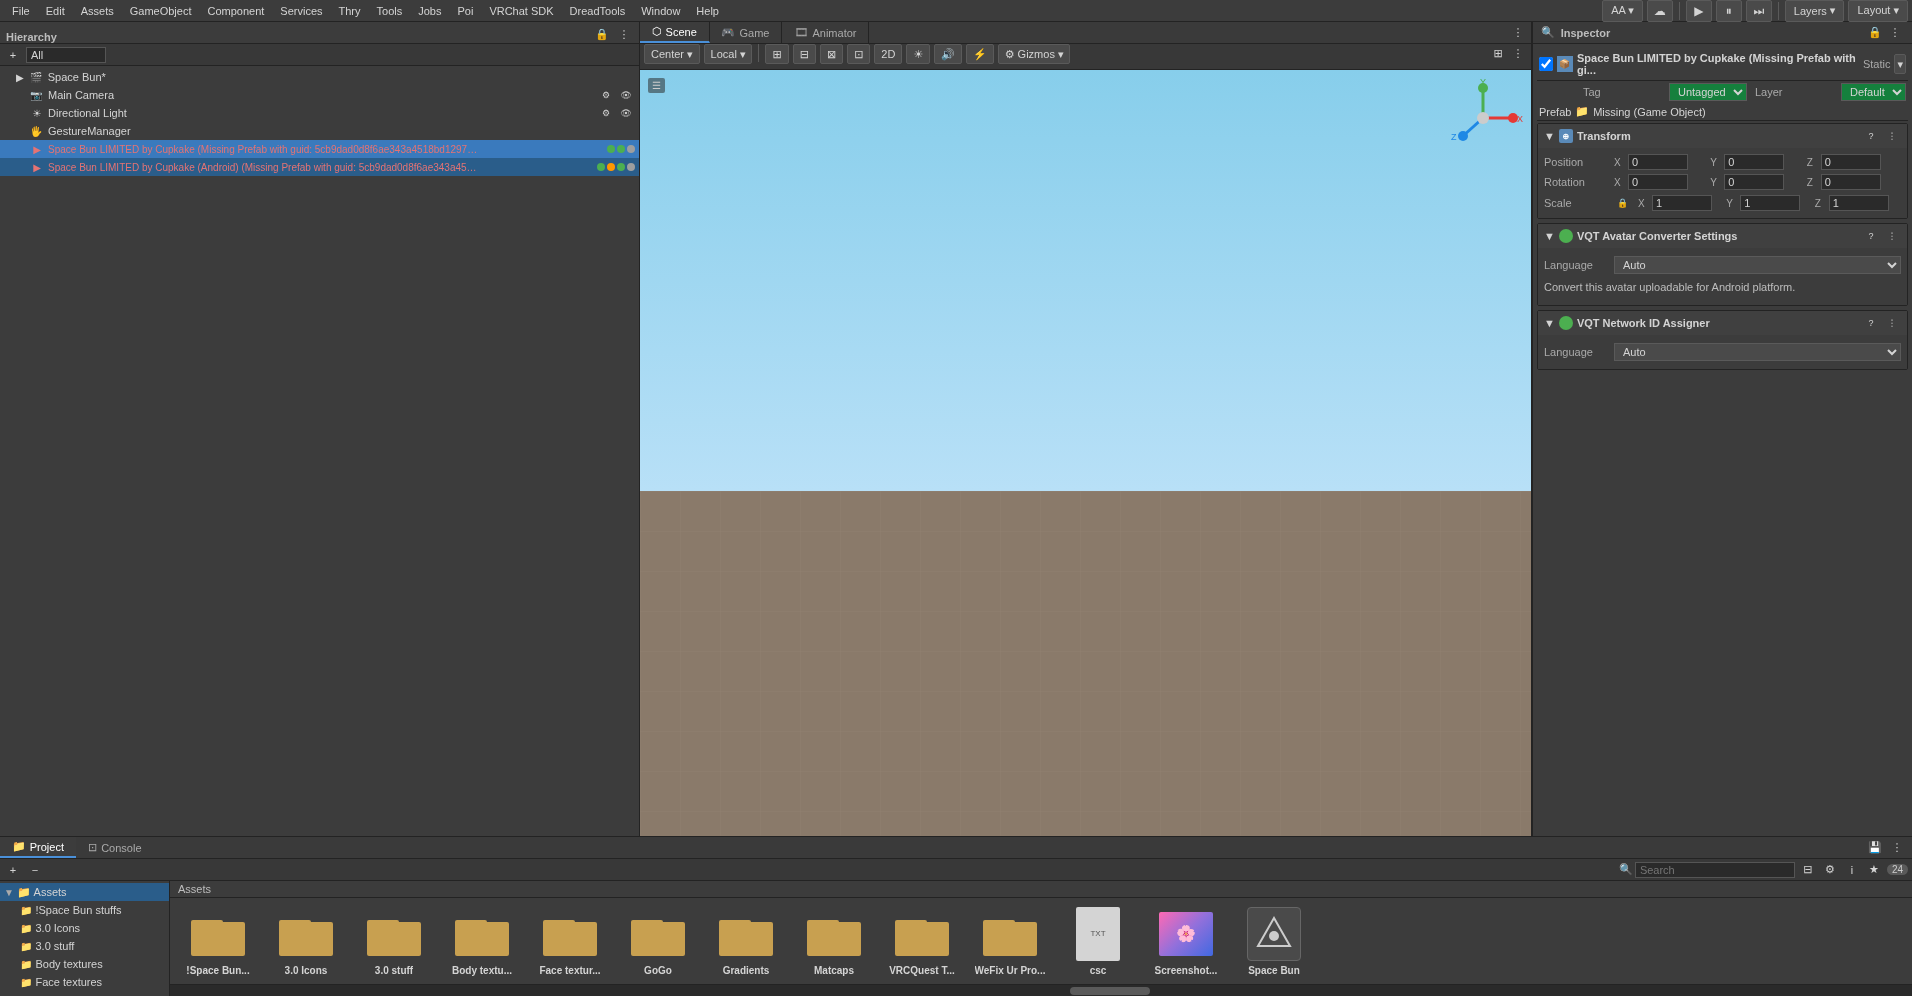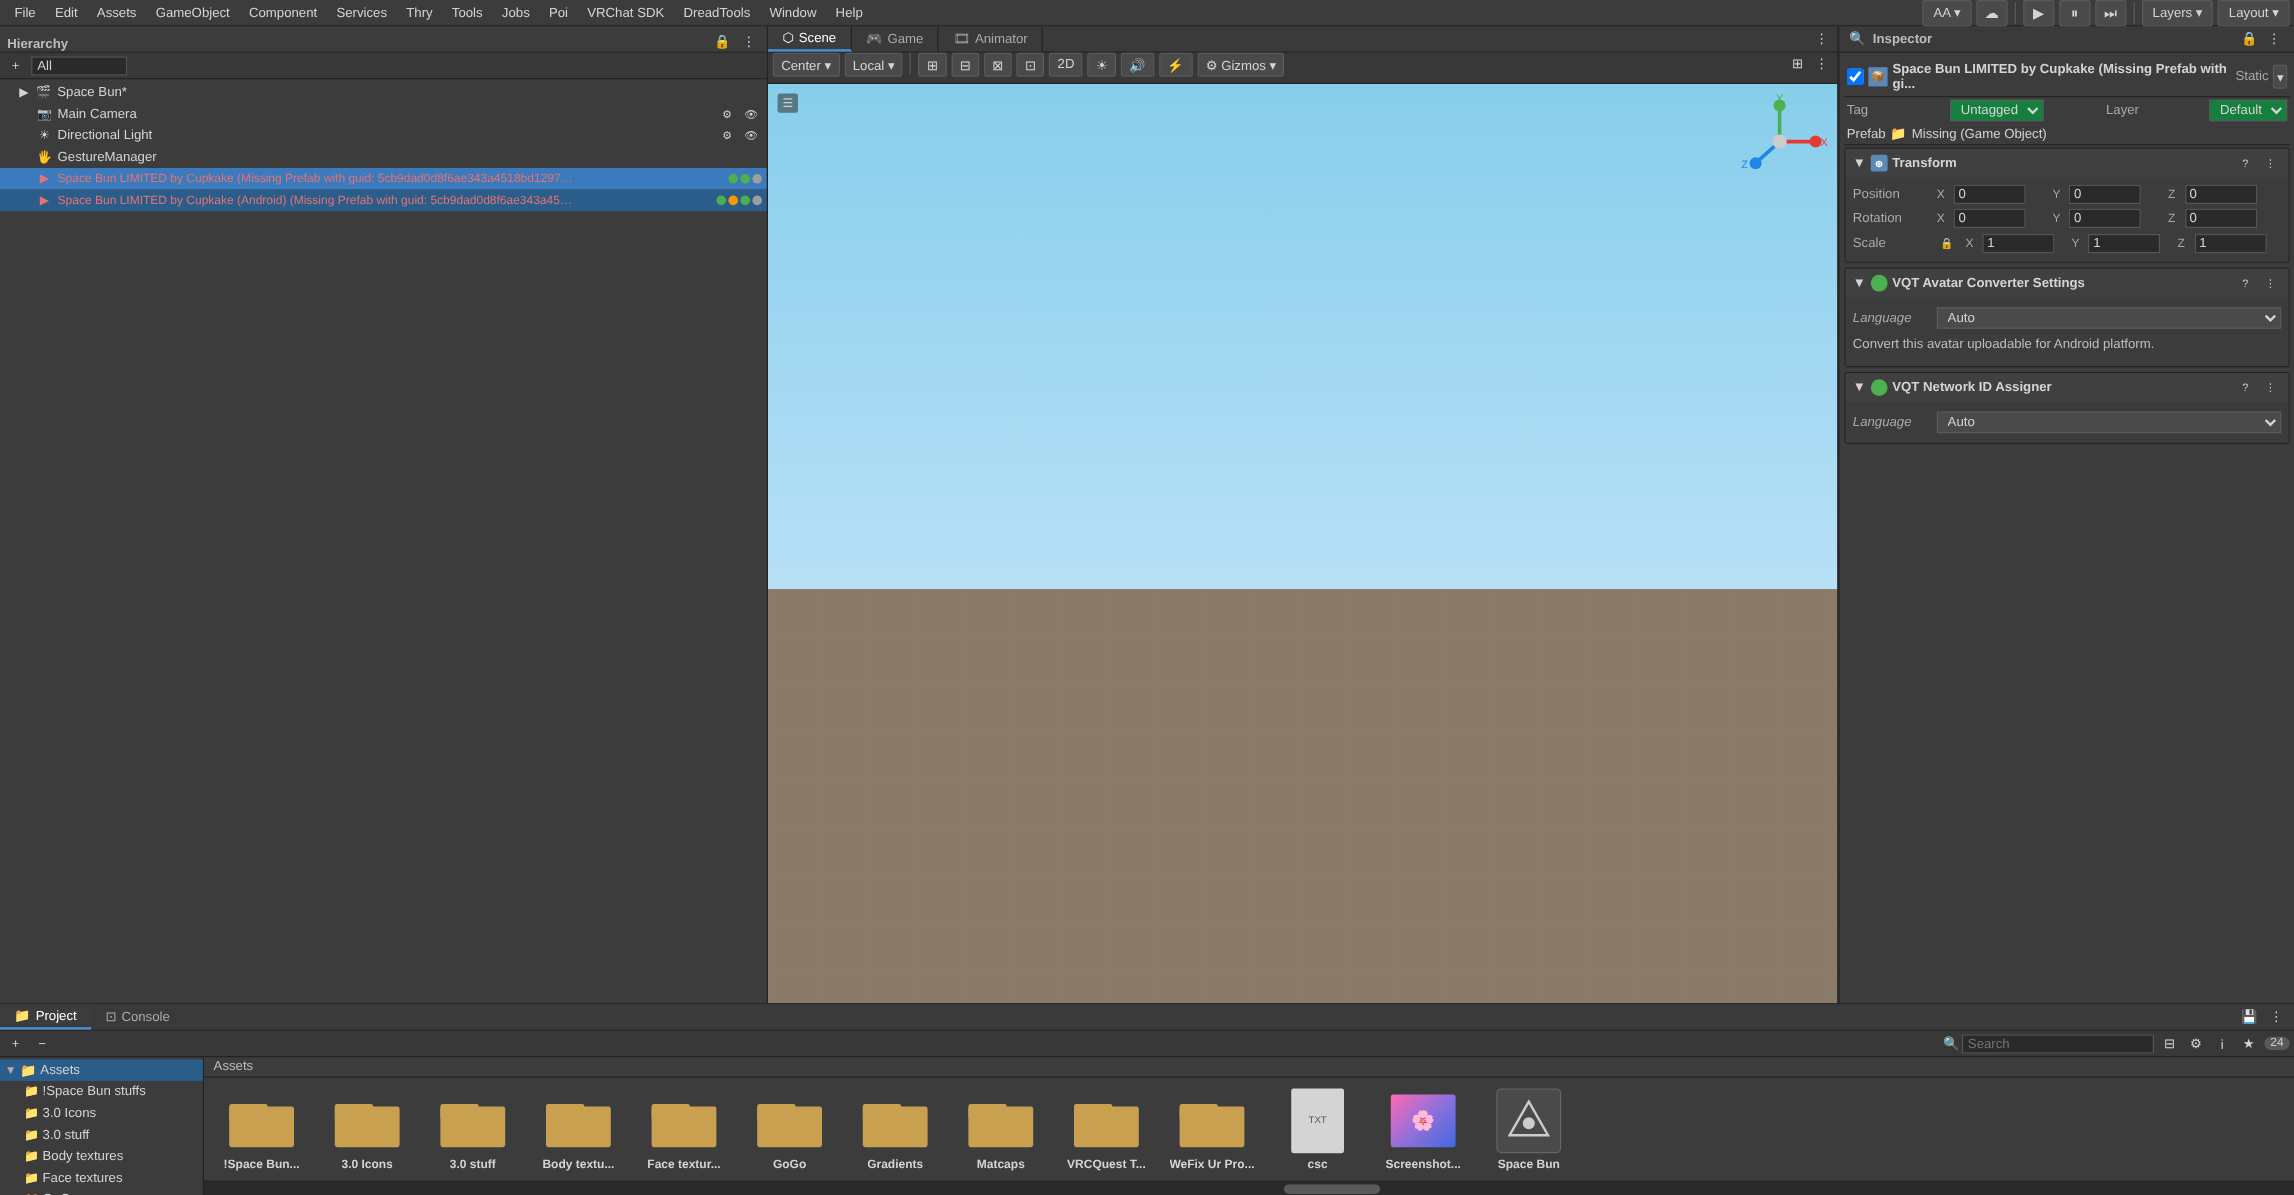--- a/index.html
+++ b/index.html
@@ -286,20 +286,21 @@
       align-items: center;
       padding: 2px 2px;
       gap: 6px;
       font-size: 11px;
       color: #d4d4d4;
     }
     .inspector-row label {
       width: 80px;
       color: #aaa;
       flex-shrink: 0;
+      margin-left: 44px;
     }
     .inspector-row .tag-select {
       background: #15803d;
       border: 1px solid #5a5a5a;
       color: #d4d4d4;
       font-size: 11px;
       padding: 1px 4px;
       height: 18px;
     }
     .prefab-row {
@@ -418,21 +419,20 @@
     .vqt-row {
       display: flex;
       align-items: center;
       padding: 2px 0;
       font-size: 11px;
     }
     .vqt-label {
       width: 70px;
       color: #aaa;
       flex-shrink: 0;
-      font-style: italic;
     }
     .vqt-select {
       background: #4a4a4a;
       border: 1px solid #5a5a5a;
       color: #d4d4d4;
       font-size: 11px;
       padding: 1px 4px;
       height: 18px;
       flex: 1;
     }

